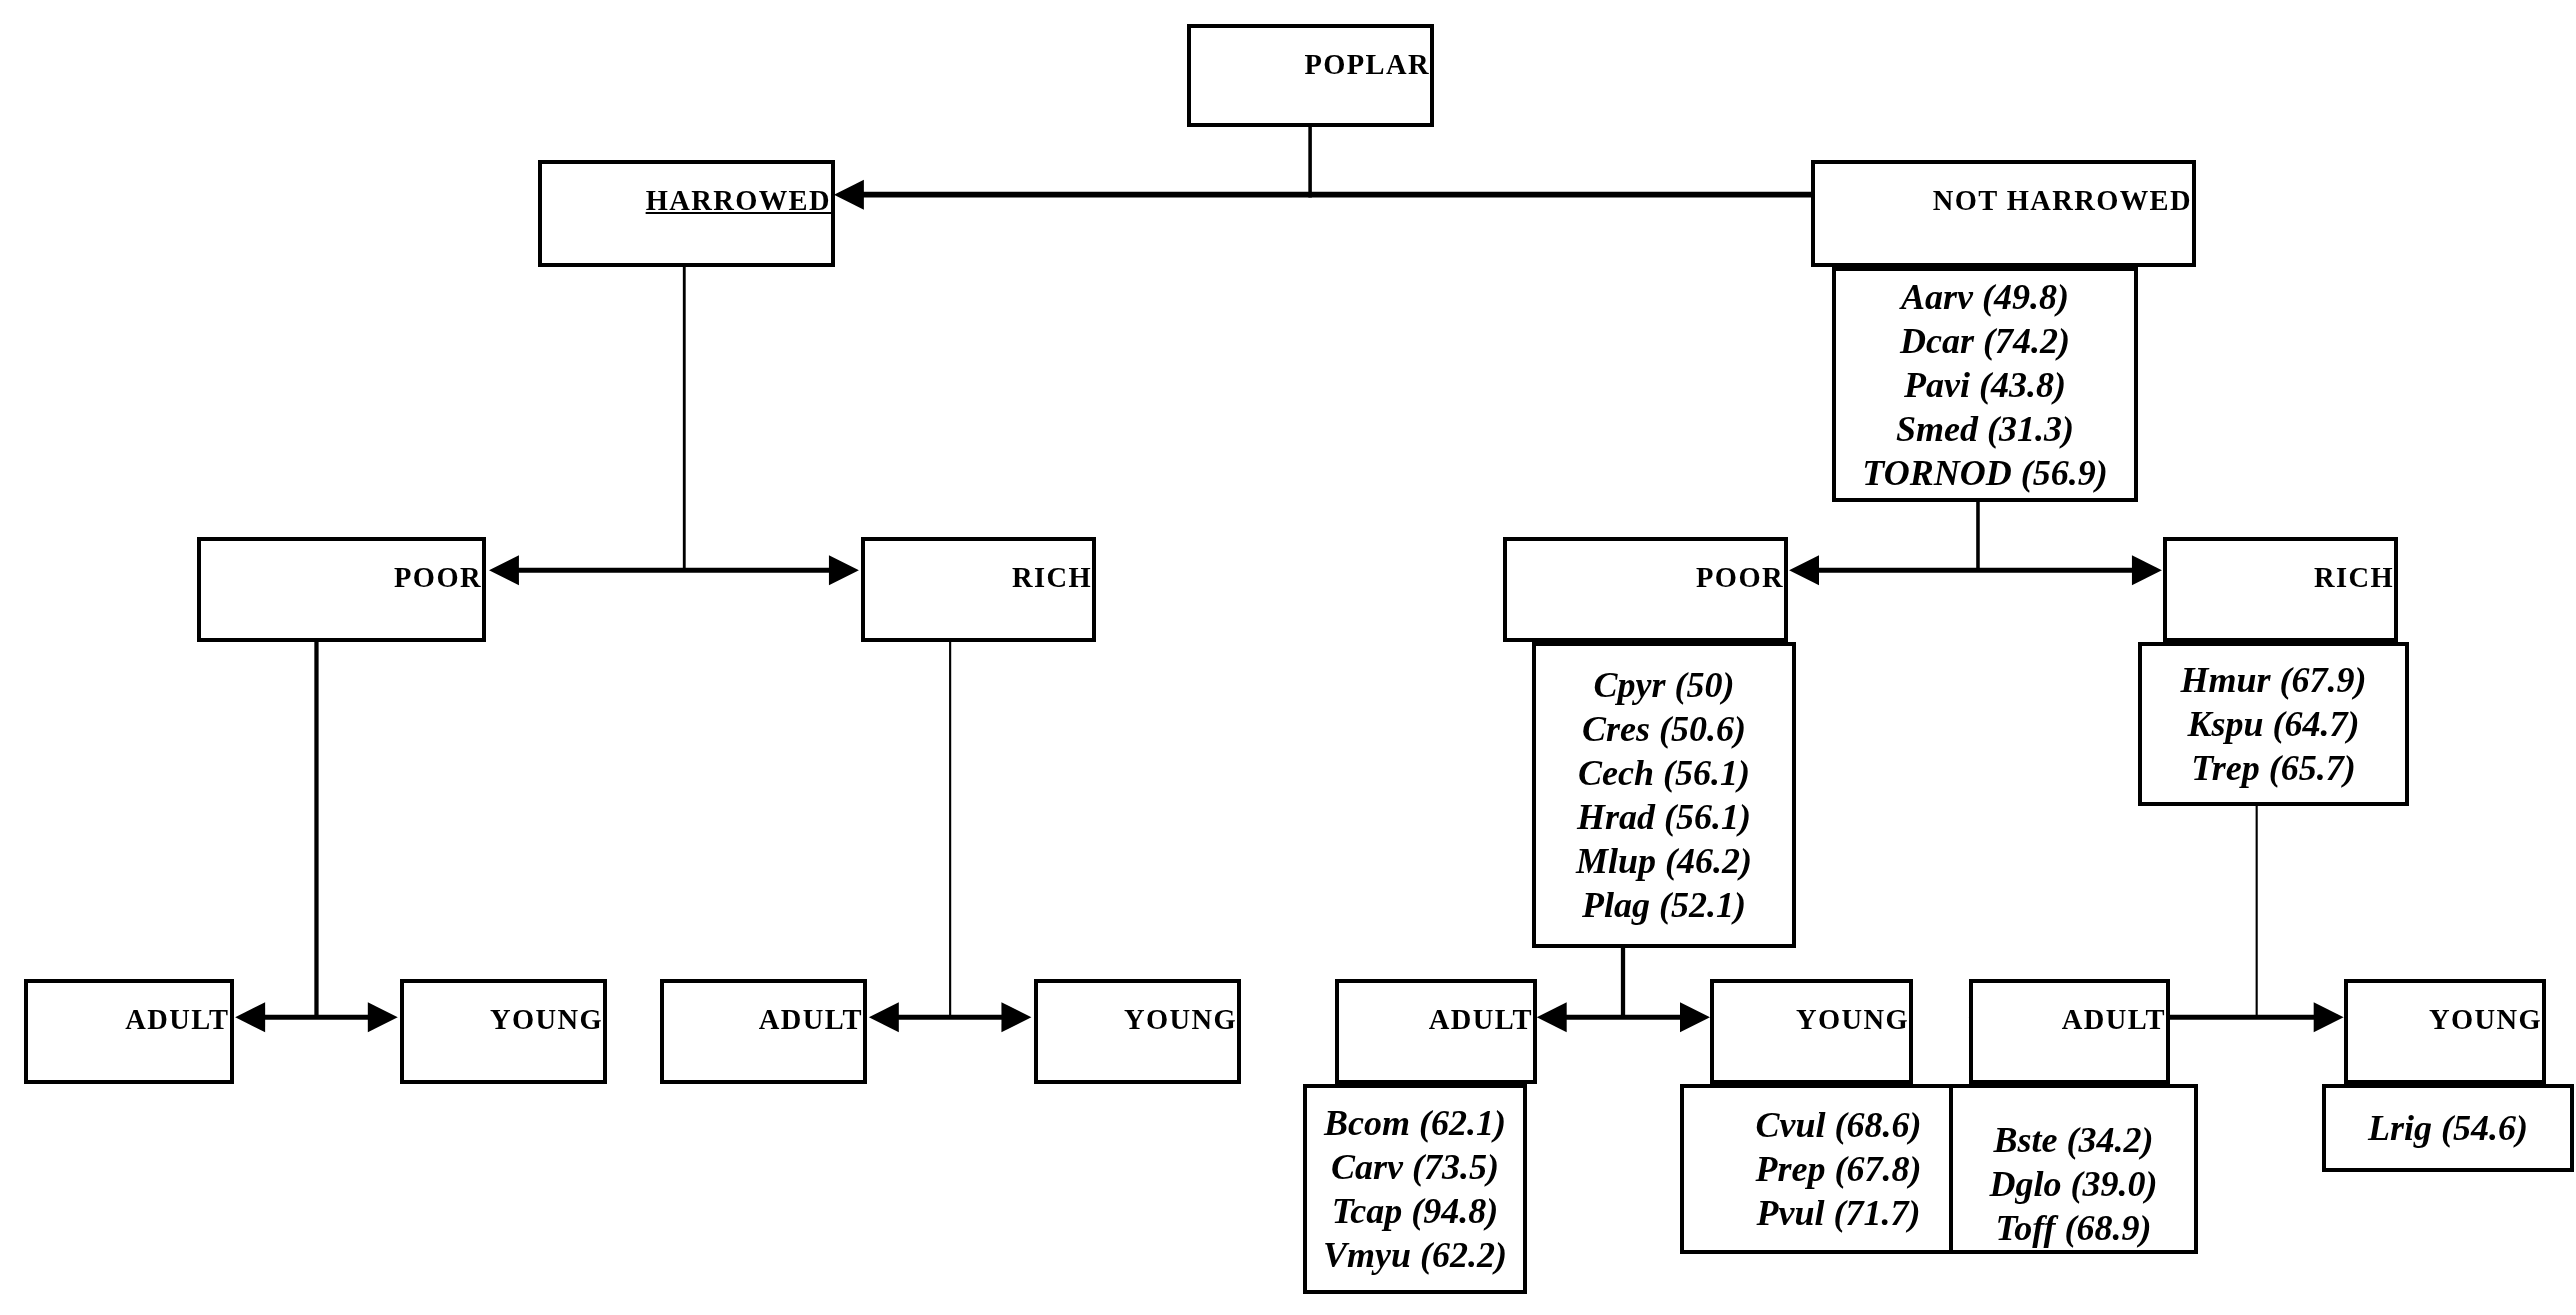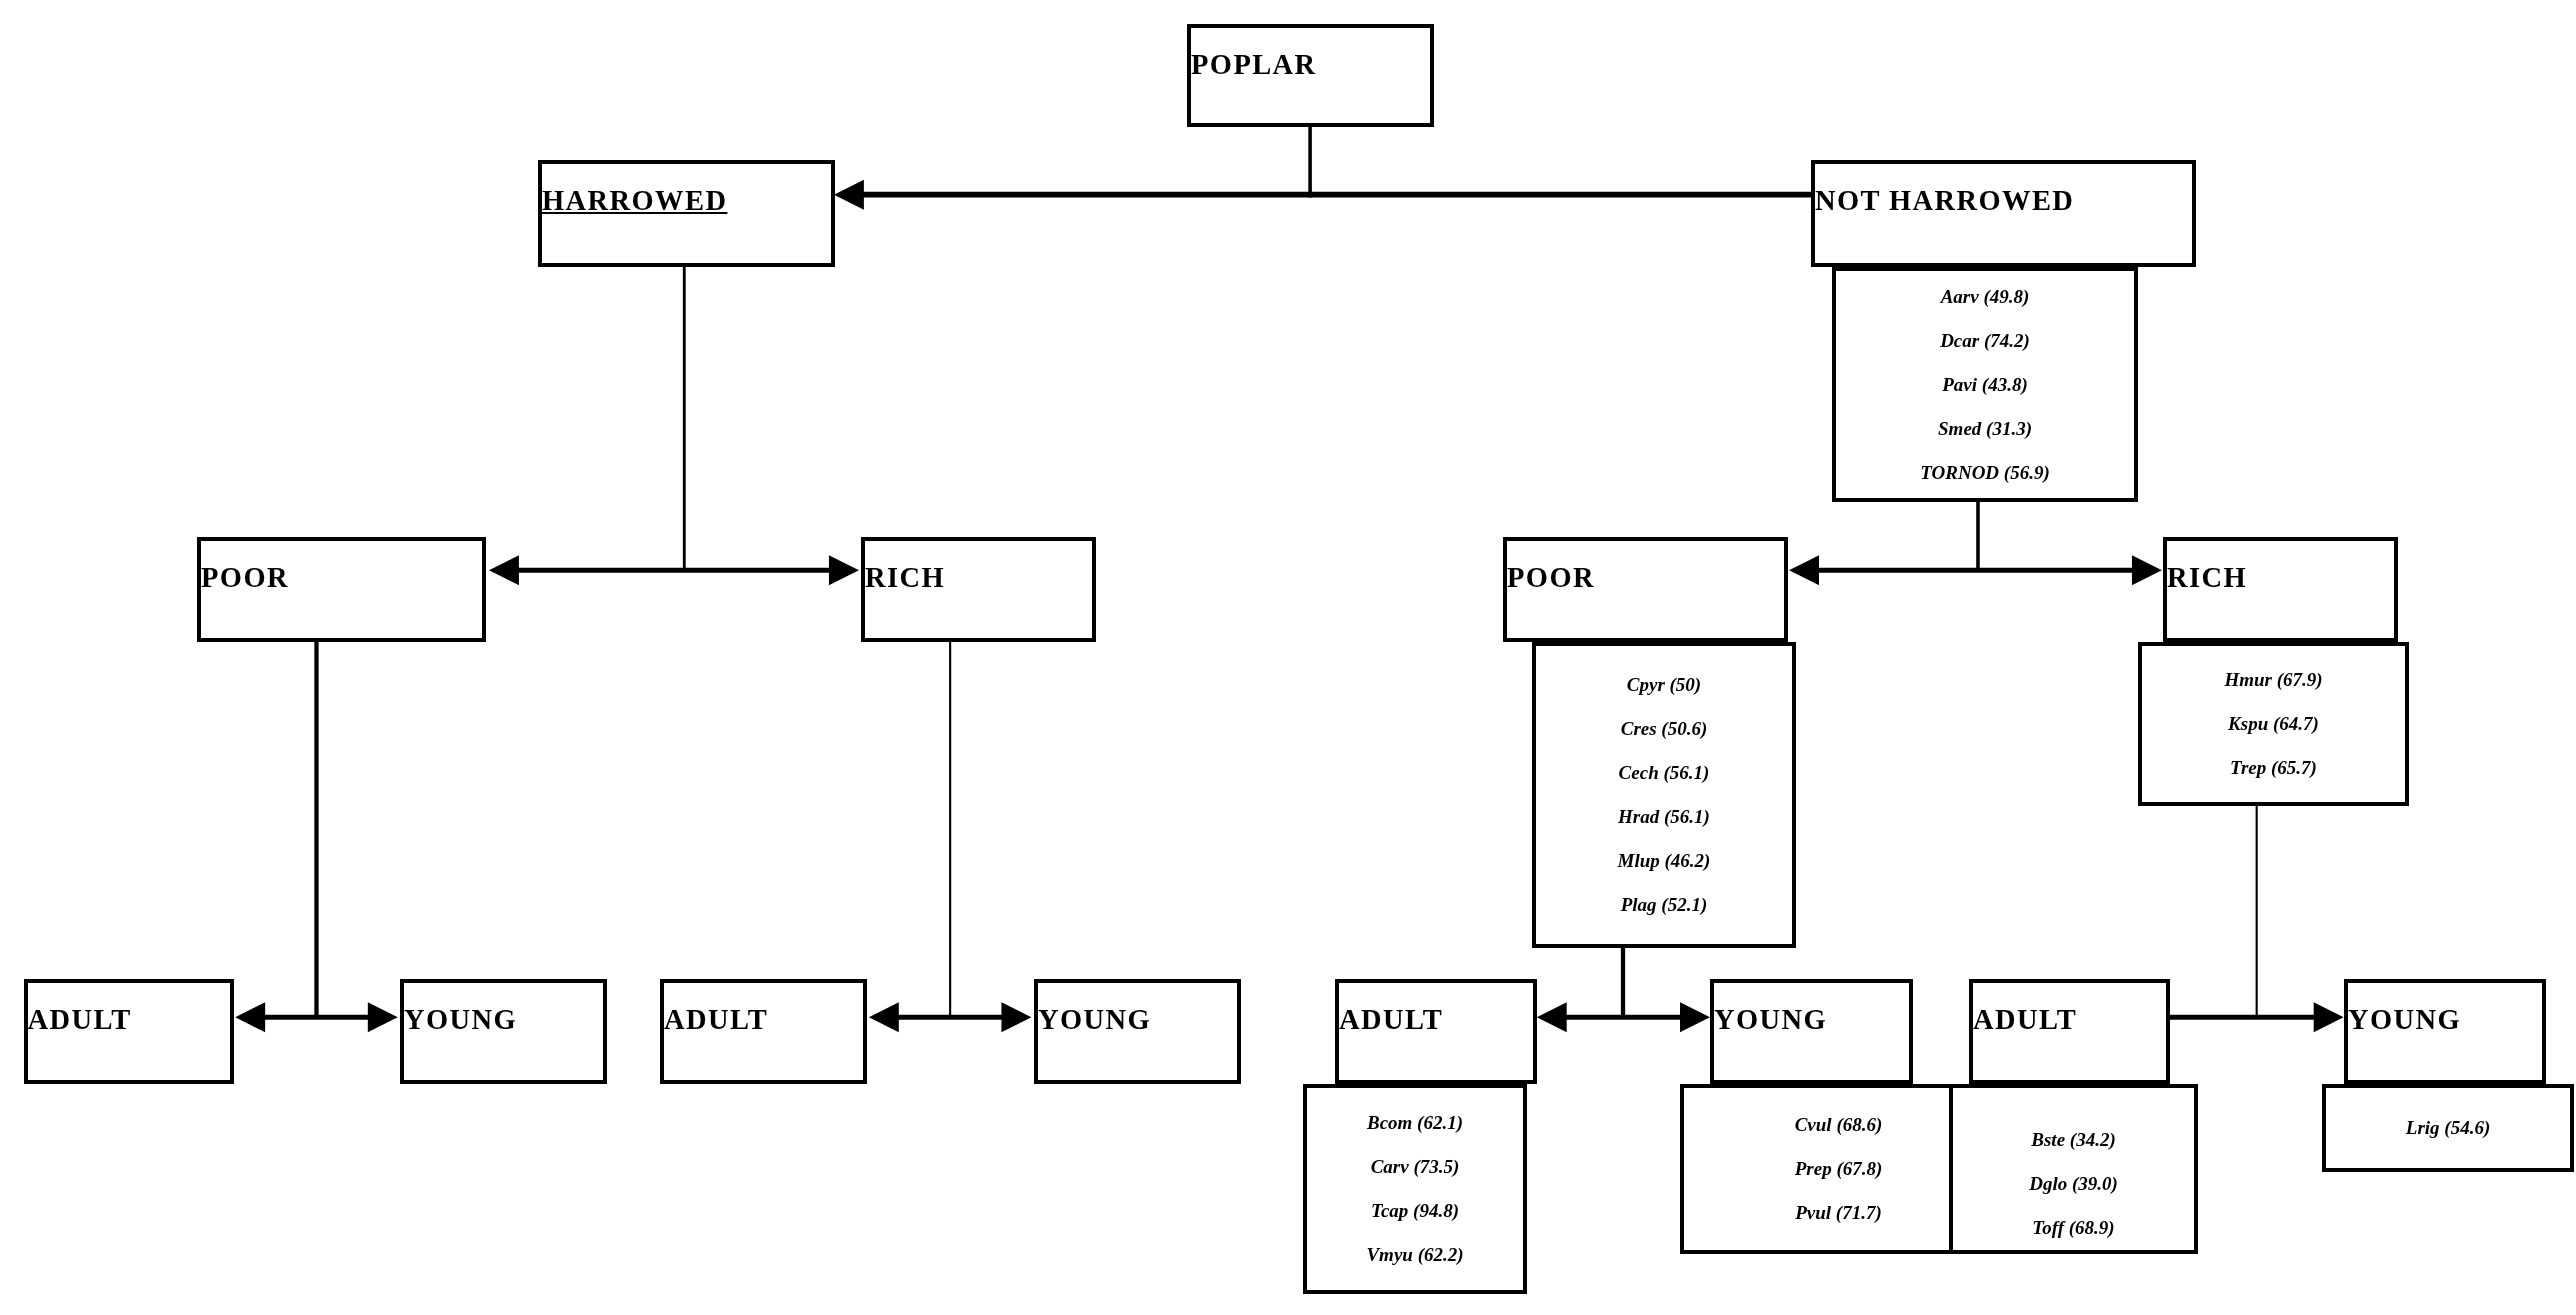--- a/index.html
+++ b/index.html
@@ -14,36 +14,36 @@
   }
   svg.wires { position: absolute; left: 0; top: 0; width: 2576px; height: 1316px; }
   .node {
     position: absolute;
     box-sizing: border-box;
     background: #ffffff;
     border: 4.3px solid #000000;
   }
   .label-box {
     display: flex;
-    justify-content: flex-start;
+    justify-content: flex-end;
     align-items: flex-start;
     padding-top: 21.4px;
     font-weight: bold;
     font-size: 28.5px;
     letter-spacing: 1.4px;
     white-space: nowrap;
   }
   .species-box {
     display: flex;
     flex-direction: column;
     justify-content: center;
     align-items: center;
     font-weight: bold;
     font-style: italic;
-    font-size: 19px;
+    font-size: 36px;
   }
   .sp { line-height: 44px; white-space: nowrap; }
 </style>
 </head>
 <body>
 
 <div class="stage">
 
   <svg class="wires" viewBox="0 0 3614 1846">
 

